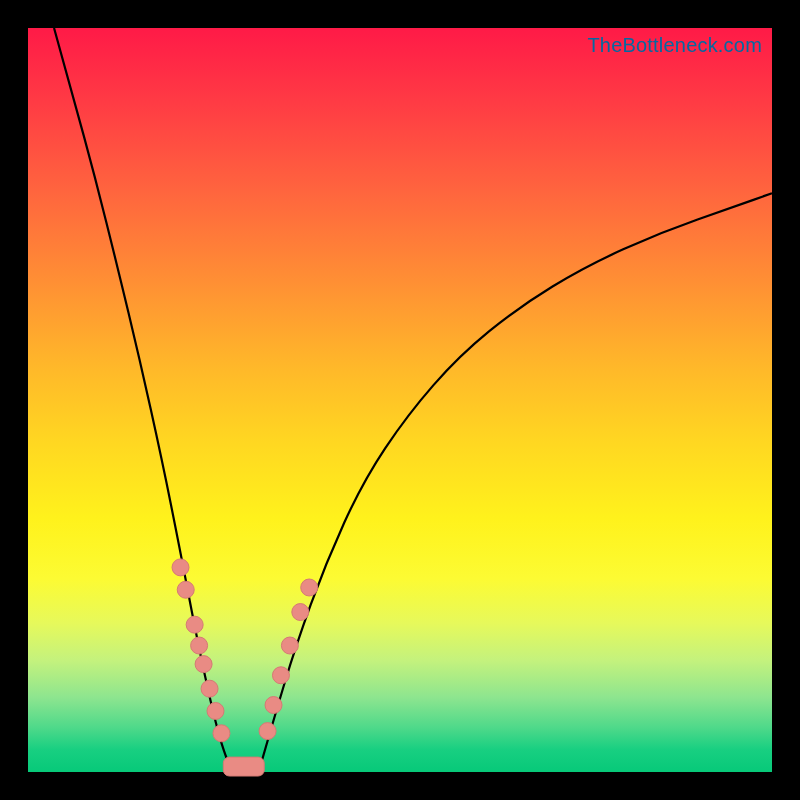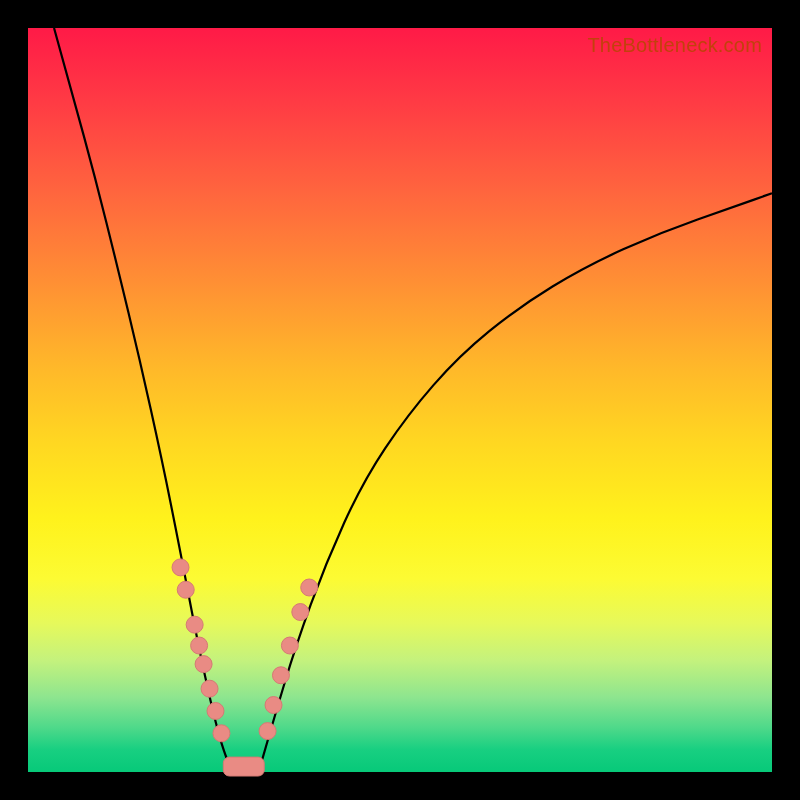--- a/index.html
+++ b/index.html
@@ -36,21 +36,21 @@
       #8de58f 90%,
       #4fd98a 94%,
       #18cf81 97%,
       #07c979 100%
     );
   }
   .watermark {
     position: absolute;
     top: 6px;
     right: 10px;
-    color: #c2410c;
+    color: #0369a1;
     font-size: 20px;
     font-weight: 500;
     letter-spacing: 0.2px;
     pointer-events: none;
   }
   svg.overlay {
     position: absolute;
     left: 0; top: 0;
     width: 744px;
     height: 744px;

